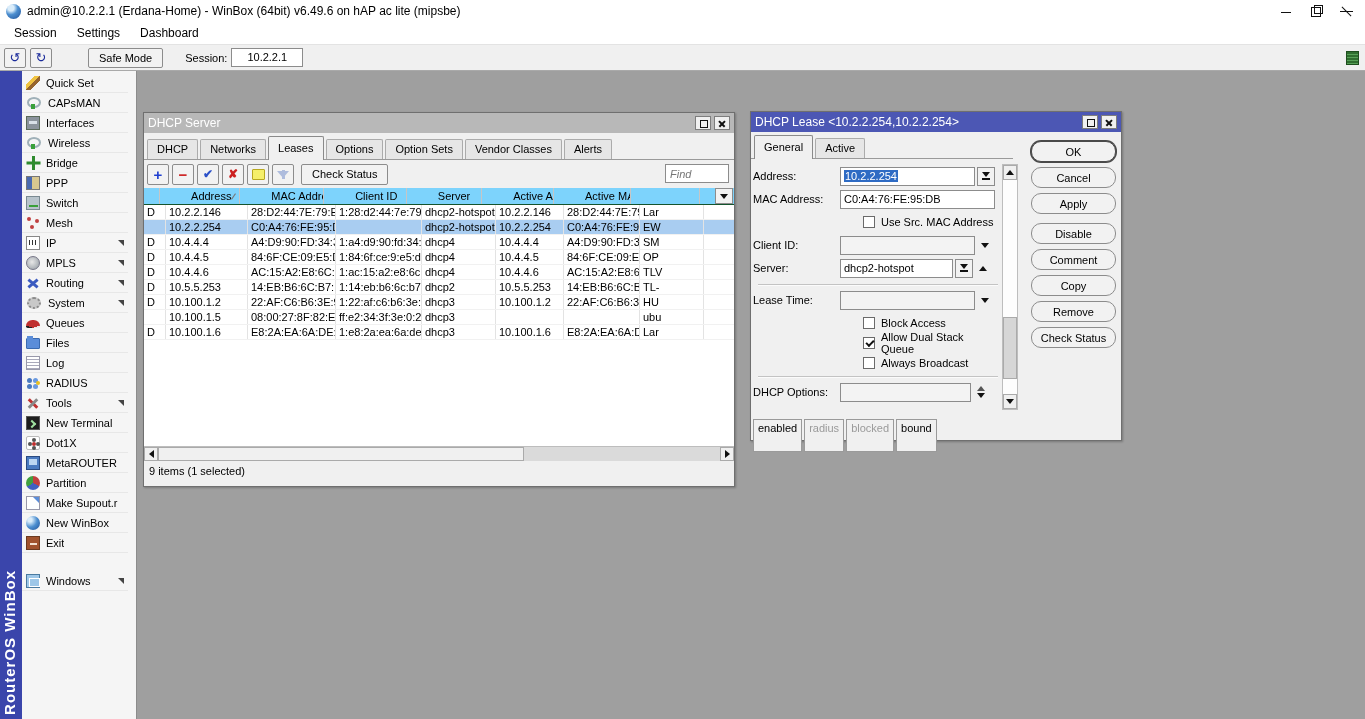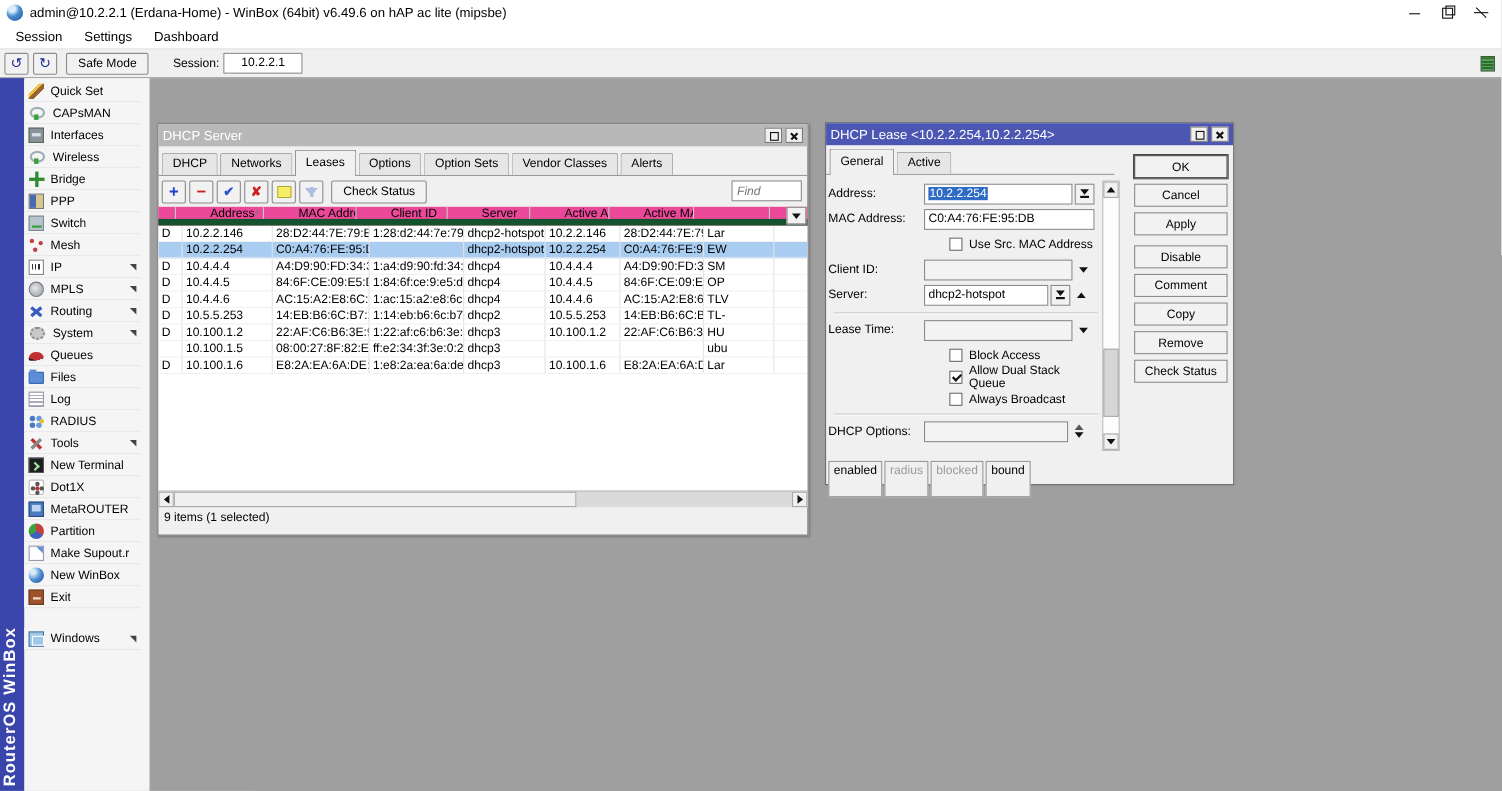--- a/index.html
+++ b/index.html
@@ -18,21 +18,21 @@
   .wc-close:before,.wc-close:after{content:"";position:absolute;left:9px;top:10px;width:13px;height:1px;background:#111;}
   .wc-close:before{transform:rotate(45deg);}　.wc-close:after{transform:rotate(-45deg);}
   .menubar{height:22px;display:flex;align-items:center;background:#fff;padding-left:4px;}
   .menu-item{padding:2px 10px;font-size:12px;cursor:default;}
   .toolbar-main{height:27px;background:#f0f0f0;border-bottom:1px solid #a9a9a9;border-top:1px solid #e3e3e3;
     display:flex;align-items:center;padding:0 4px;position:relative;}
   .tb-sq{width:22px;height:20px;border:1px solid #8c8c8c;background:#f2f2f2;border-radius:2px;
     display:flex;align-items:center;justify-content:center;color:#1a2a9a;font-size:13px;margin-right:4px;cursor:pointer;}
   .btn{border:1px solid #8c8c8c;background:#f2f2f2;border-radius:2px;height:20px;
     display:inline-flex;align-items:center;justify-content:center;padding:0 10px;cursor:pointer;}
-  .safe-mode{margin:0 6px 0 4px;}
+  .safe-mode{margin:0 6px 0 32px;}
   .session-label{margin:0 4px 0 16px;}
   .session-box{border:1px solid #8c8c8c;background:#fff;height:19px;line-height:17px;padding:0 15px;min-width:48px;}
   .net-indicator{position:absolute;right:6px;top:6px;width:13px;height:14px;background:
     repeating-linear-gradient(#2f6d2f 0 2px,#57a057 2px 3px);border:1px solid #1e4e1e;}
   
   .desktop{position:relative;width:1365px;height:648px;background:#9f9f9f;}
   
   .sidebar{position:absolute;left:0;top:0;width:137px;height:100%;background:#f5f5f5;border-right:1px solid #8c8c8c;}
   .strip{position:absolute;left:0;top:0;width:22px;height:100%;background:#3a45ab;}
   .brand{position:absolute;left:1px;bottom:4px;writing-mode:vertical-rl;transform:rotate(180deg);
@@ -106,21 +106,21 @@
   .ico-btn{width:22px;height:21px;border:1px solid #8c8c8c;background:#f2f2f2;border-radius:2px;margin-right:3px;
     display:flex;align-items:center;justify-content:center;font-weight:bold;cursor:pointer;}
   .g-add{color:#1f3fd0;font-size:15px;} .g-rem{color:#cc2020;font-size:15px;}
   .g-en{color:#2b50c8;font-size:12px;} .g-dis{color:#cc2020;font-size:12px;}
   .note-shape{width:13px;height:11px;background:#f5ef6a;border:1px solid #b8a820;border-radius:1px;}
   .funnel{width:0;height:0;border-left:6px solid transparent;border-right:6px solid transparent;border-top:7px solid #aebcdd;position:relative;}
   .funnel:after{content:"";position:absolute;left:-1.5px;top:-8px;width:3px;height:9px;background:#aebcdd;}
   .check-status-btn{margin-left:4px;height:21px;}
   .find-box{position:absolute;right:5px;top:4px;width:64px;height:19px;border:1px solid #8c8c8c;background:#fff;
     color:#9a9a9a;font-style:italic;padding:0 4px;font-size:11px;font-family:"Liberation Sans",sans-serif;}
-  .tblhead{display:flex;height:17px;background:#ec4899;border-bottom:6px solid #14532d;position:relative;gap:28px;}
+  .tblhead{display:flex;height:17px;background:#7dd3fc;border-bottom:1px solid #14532d;position:relative;gap:28px;}
   .th{border-right:1px solid #c6c6c6;padding:1px 3px;white-space:nowrap;overflow:hidden;display:flex;align-items:center;}
   .sort-asc{width:1px;height:7px;background:#777;transform:rotate(35deg);margin-left:auto;margin-right:2px;}
   .colpick{position:absolute;right:1px;top:0;width:18px;height:16px;border:1px solid #8c8c8c;background:#f2f2f2;
     display:flex;align-items:center;justify-content:center;cursor:pointer;}
   .tri-d{width:0;height:0;border-left:4px solid transparent;border-right:4px solid transparent;border-top:5px solid #111;}
   .tri-u{width:0;height:0;border-left:4px solid transparent;border-right:4px solid transparent;border-bottom:5px solid #111;}
   .rows{background:#fff;height:241px;overflow:hidden;}
   .trow{display:flex;height:15px;line-height:14px;cursor:default;border-bottom:1px solid #f1f1f1;}
   .trow.sel{background:#a9cdf1;}
   .td{border-right:1px solid #e3e3e3;padding:0 3px;white-space:nowrap;overflow:hidden;}
@@ -156,21 +156,21 @@
   .chk{width:12px;height:12px;border:1px solid #6a6a6a;background:#fff;margin-right:6px;position:relative;flex:0 0 12px;}
   .chk.on:after{content:"";position:absolute;left:2px;top:2px;width:6px;height:3px;
     border-left:2px solid #111;border-bottom:2px solid #111;transform:rotate(-45deg);}
   .hrline{border-top:1px solid #c3c3c3;border-bottom:1px solid #fbfbfb;margin:6px 0 4px 5px;width:240px;}
   .vscroll{position:absolute;left:251px;top:32px;width:16px;height:246px;background:#fdfdfd;border:1px solid #bdbdbd;}
   .vs-btn{position:absolute;left:0;width:14px;height:15px;background:#f0f0f0;border:1px solid #aaa;
     display:flex;align-items:center;justify-content:center;cursor:pointer;}
   .vs-up{top:0;} .vs-down{bottom:0;}
   .vs-thumb{position:absolute;left:0;top:152px;width:14px;height:62px;background:#d6d6d6;border:1px solid #aaa;cursor:grab;}
   .dlg-btns{position:absolute;left:280px;top:9px;width:85px;}
-  .dlg-btn{width:85px;height:21px;margin-bottom:5px;border:1px solid #8c8c8c;background:#f2f2f2;border-radius:0;
+  .dlg-btn{width:85px;height:21px;margin-bottom:5px;border:1px solid #8c8c8c;background:#f2f2f2;border-radius:10px;
     display:flex;align-items:center;justify-content:center;cursor:pointer;}
   .dlg-btn.default-btn{box-shadow:0 0 0 1px #4a4a4a;border-color:#4a4a4a;}
   .dlg-btn.gap{margin-top:9px;}
   .dlg-statusbar{display:flex;height:20px;padding:0 2px;margin-top:1px;}
   .st-cell{height:33px;border:1px solid #9a9a9a;background:#f0f0f0;line-height:16px;padding:0 4px;margin-right:2px;
     white-space:nowrap;overflow:hidden;}
   .st-cell.muted{color:#9a9a9a;}
 </style>
 </head>
 <body>

